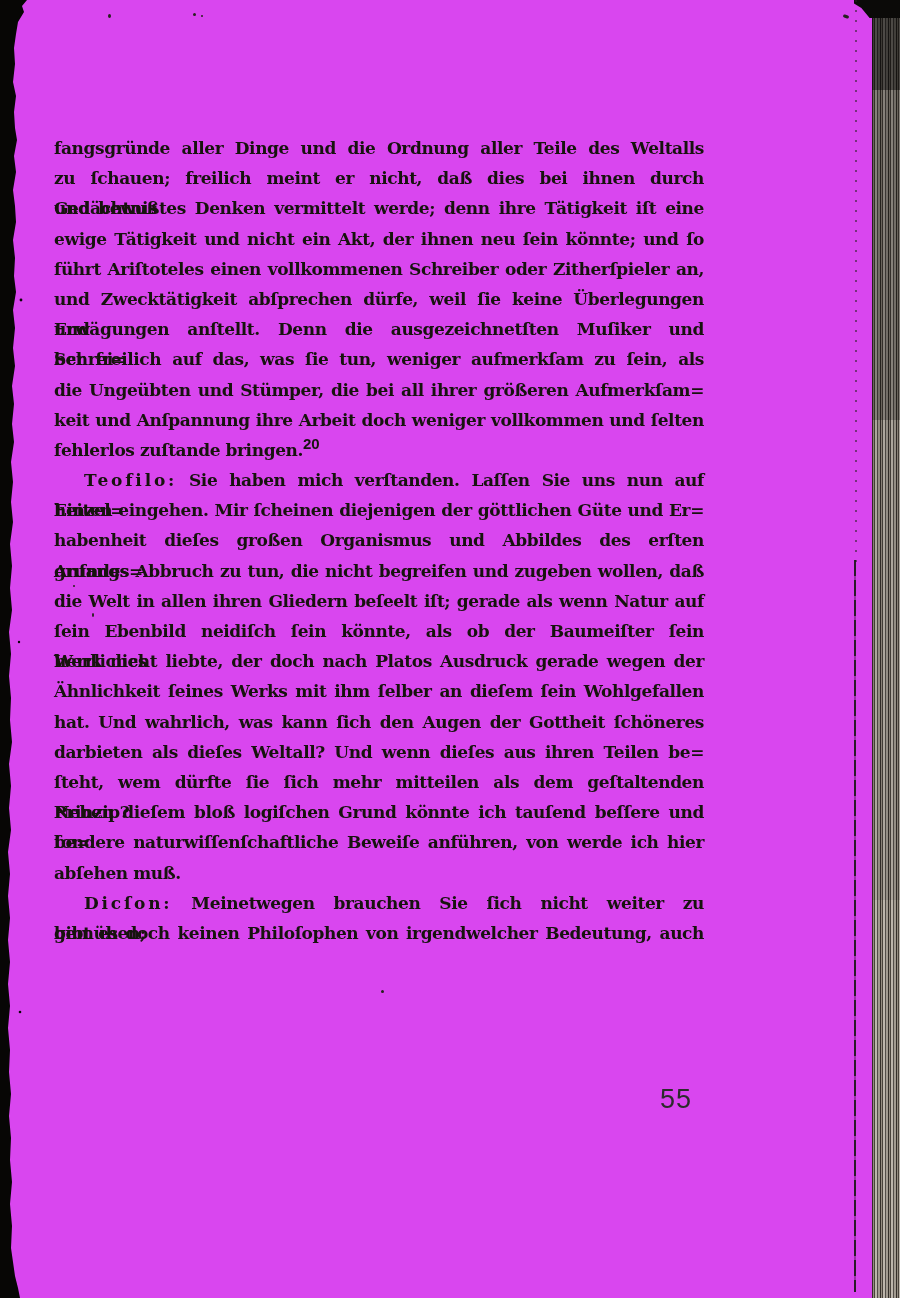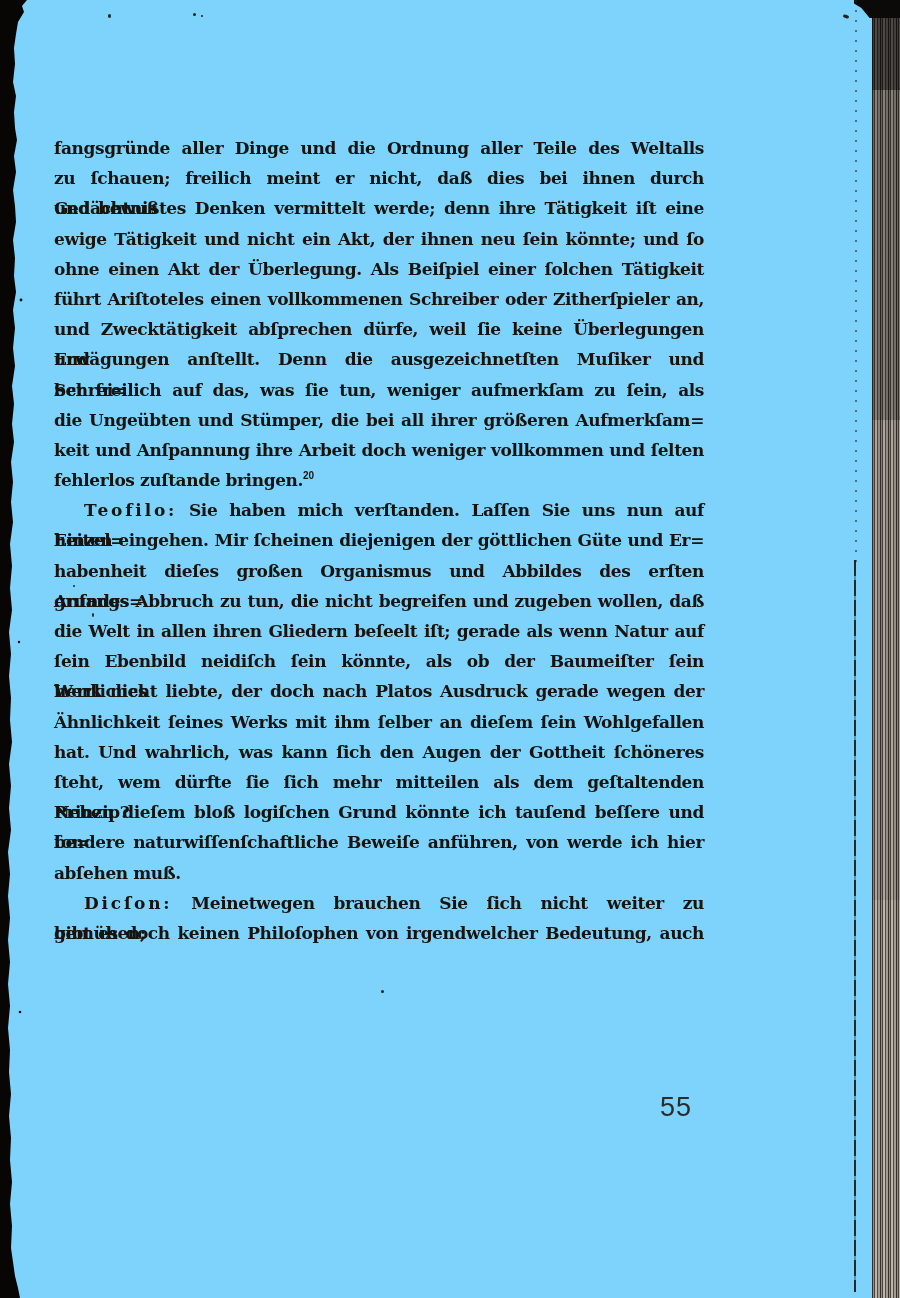--- a/index.html
+++ b/index.html
@@ -1,44 +1,44 @@
 <!DOCTYPE html>
 <html><head>
 <meta charset="utf-8">
 <style>
   html,body{margin:0;padding:0;}
   body{width:900px;height:1298px;font-family:"DejaVu Serif",serif;}
   .page{
     position:relative;width:900px;height:1298px;
-    background:#7dd3fc;overflow:hidden;
+    background:#d946ef;overflow:hidden;
   }
 
   
   .text-block{
     position:absolute;left:54px;top:133px;width:650px;
     color:#17130e;font-weight:bold;font-size:17px;letter-spacing:-0.4px;
   }
   .line{
     height:30.2px;line-height:30.2px;
     text-align:justify;text-align-last:justify;
     white-space:normal;overflow:visible;
   }
   .line.end{text-align-last:left;}
   .line.indent{text-indent:30px;}
   .spaced{letter-spacing:2.8px;}
   sup.fnref{
-    font-family:"Liberation Sans",sans-serif;font-size:10px;font-weight:bold;
+    font-family:"Liberation Sans",sans-serif;font-size:15px;font-weight:bold;
     letter-spacing:0;line-height:0;vertical-align:super;
   }
 
   
   .page-number{
     position:absolute;left:660px;top:1084px;
     font-family:"Liberation Sans",sans-serif;font-size:27px;
-    color:#2b2b2b;letter-spacing:1px;margin-top:8px;
+    color:#2b2b2b;letter-spacing:1px;
   }
 
   
   .left-edge{position:absolute;left:0;top:0;width:40px;height:1298px;}
   .right-band{
     position:absolute;right:0;top:0;width:28px;height:1298px;
     background:
       linear-gradient(180deg, rgba(0,0,0,0.60) 0 90px, rgba(0,0,0,0.30) 90px 420px, rgba(0,0,0,0.10) 420px 900px, rgba(0,0,0,0.02) 900px 100%),
       repeating-linear-gradient(90deg, #35302a 0 1px, #978f83 1px 2px, #4a443c 2px 3px, #c0b9ae 3px 5px, #55504a 5px 6px, #a59e93 6px 8px),
       linear-gradient(180deg, #767066 0%, #8d867b 55%, #b3aca1 100%);
@@ -88,37 +88,37 @@
   <div class="speck" style="left:843px;top:15px;width:6px;height:3px;border-radius:2px;transform:rotate(20deg);"></div>
   <div class="speck" style="left:92px;top:613px;width:2px;height:4px;"></div>
   <div class="speck" style="left:381px;top:990px;width:3px;height:3px;"></div>
   <div class="speck" style="left:73px;top:585px;width:2px;height:2px;"></div>
 
   <div class="text-block">
       <div class="line">fangsgründe aller Dinge und die Ordnung aller Teile des Weltalls</div>
       <div class="line">zu ſchauen; freilich meint er nicht, daß dies bei ihnen durch Gedächtnis</div>
       <div class="line">und bewußtes Denken vermittelt werde; denn ihre Tätigkeit iſt eine</div>
       <div class="line">ewige Tätigkeit und nicht ein Akt, der ihnen neu ſein könnte; und ſo</div>
-      <div class="line">ohne einen Akt der Überlegung. Als Beiſpiel einer ſolchen Tätigkeit</div>
       <div class="line">führt Ariſtoteles einen vollkommenen Schreiber oder Zitherſpieler an,</div>
       <div class="line">und Zwecktätigkeit abſprechen dürfe, weil ſie keine Überlegungen und</div>
       <div class="line">Erwägungen anſtellt. Denn die ausgezeichnetſten Muſiker und Schrei=</div>
       <div class="line">ber freilich auf das, was ſie tun, weniger aufmerkſam zu ſein, als</div>
       <div class="line">die Ungeübten und Stümper, die bei all ihrer größeren Aufmerkſam=</div>
       <div class="line">keit und Anſpannung ihre Arbeit doch weniger vollkommen und ſelten</div>
       <div class="line end">fehlerlos zuſtande bringen.<sup class="fnref">20</sup></div>
       <div class="line indent"><span class="spaced">Teofilo:</span> Sie haben mich verſtanden. Laſſen Sie uns nun auf Einzel=</div>
       <div class="line">heiten eingehen. Mir ſcheinen diejenigen der göttlichen Güte und Er=</div>
       <div class="line">habenheit dieſes großen Organismus und Abbildes des erſten Anfangs=</div>
       <div class="line">grundes Abbruch zu tun, die nicht begreifen und zugeben wollen, daß</div>
       <div class="line">die Welt in allen ihren Gliedern beſeelt iſt; gerade als wenn Natur auf</div>
       <div class="line">ſein Ebenbild neidiſch ſein könnte, als ob der Baumeiſter ſein herrliches</div>
       <div class="line">Werk nicht liebte, der doch nach Platos Ausdruck gerade wegen der</div>
       <div class="line">Ähnlichkeit ſeines Werks mit ihm ſelber an dieſem ſein Wohlgefallen</div>
       <div class="line">hat. Und wahrlich, was kann ſich den Augen der Gottheit ſchöneres</div>
+      <div class="line">darbieten als dieſes Weltall? Und wenn dieſes aus ihren Teilen be=</div>
       <div class="line">ſteht, wem dürfte ſie ſich mehr mitteilen als dem geſtaltenden Prinzip?</div>
       <div class="line">Neben dieſem bloß logiſchen Grund könnte ich tauſend beſſere und be=</div>
       <div class="line">ſondere naturwiſſenſchaftliche Beweiſe anführen, von werde ich hier</div>
       <div class="line end">abſehen muß.</div>
       <div class="line indent"><span class="spaced">Dicſon:</span> Meinetwegen brauchen Sie ſich nicht weiter zu bemühen;</div>
       <div class="line">gibt es doch keinen Philoſophen von irgendwelcher Bedeutung, auch</div>
     </div>
 
   <div class="page-number">55</div>
 

